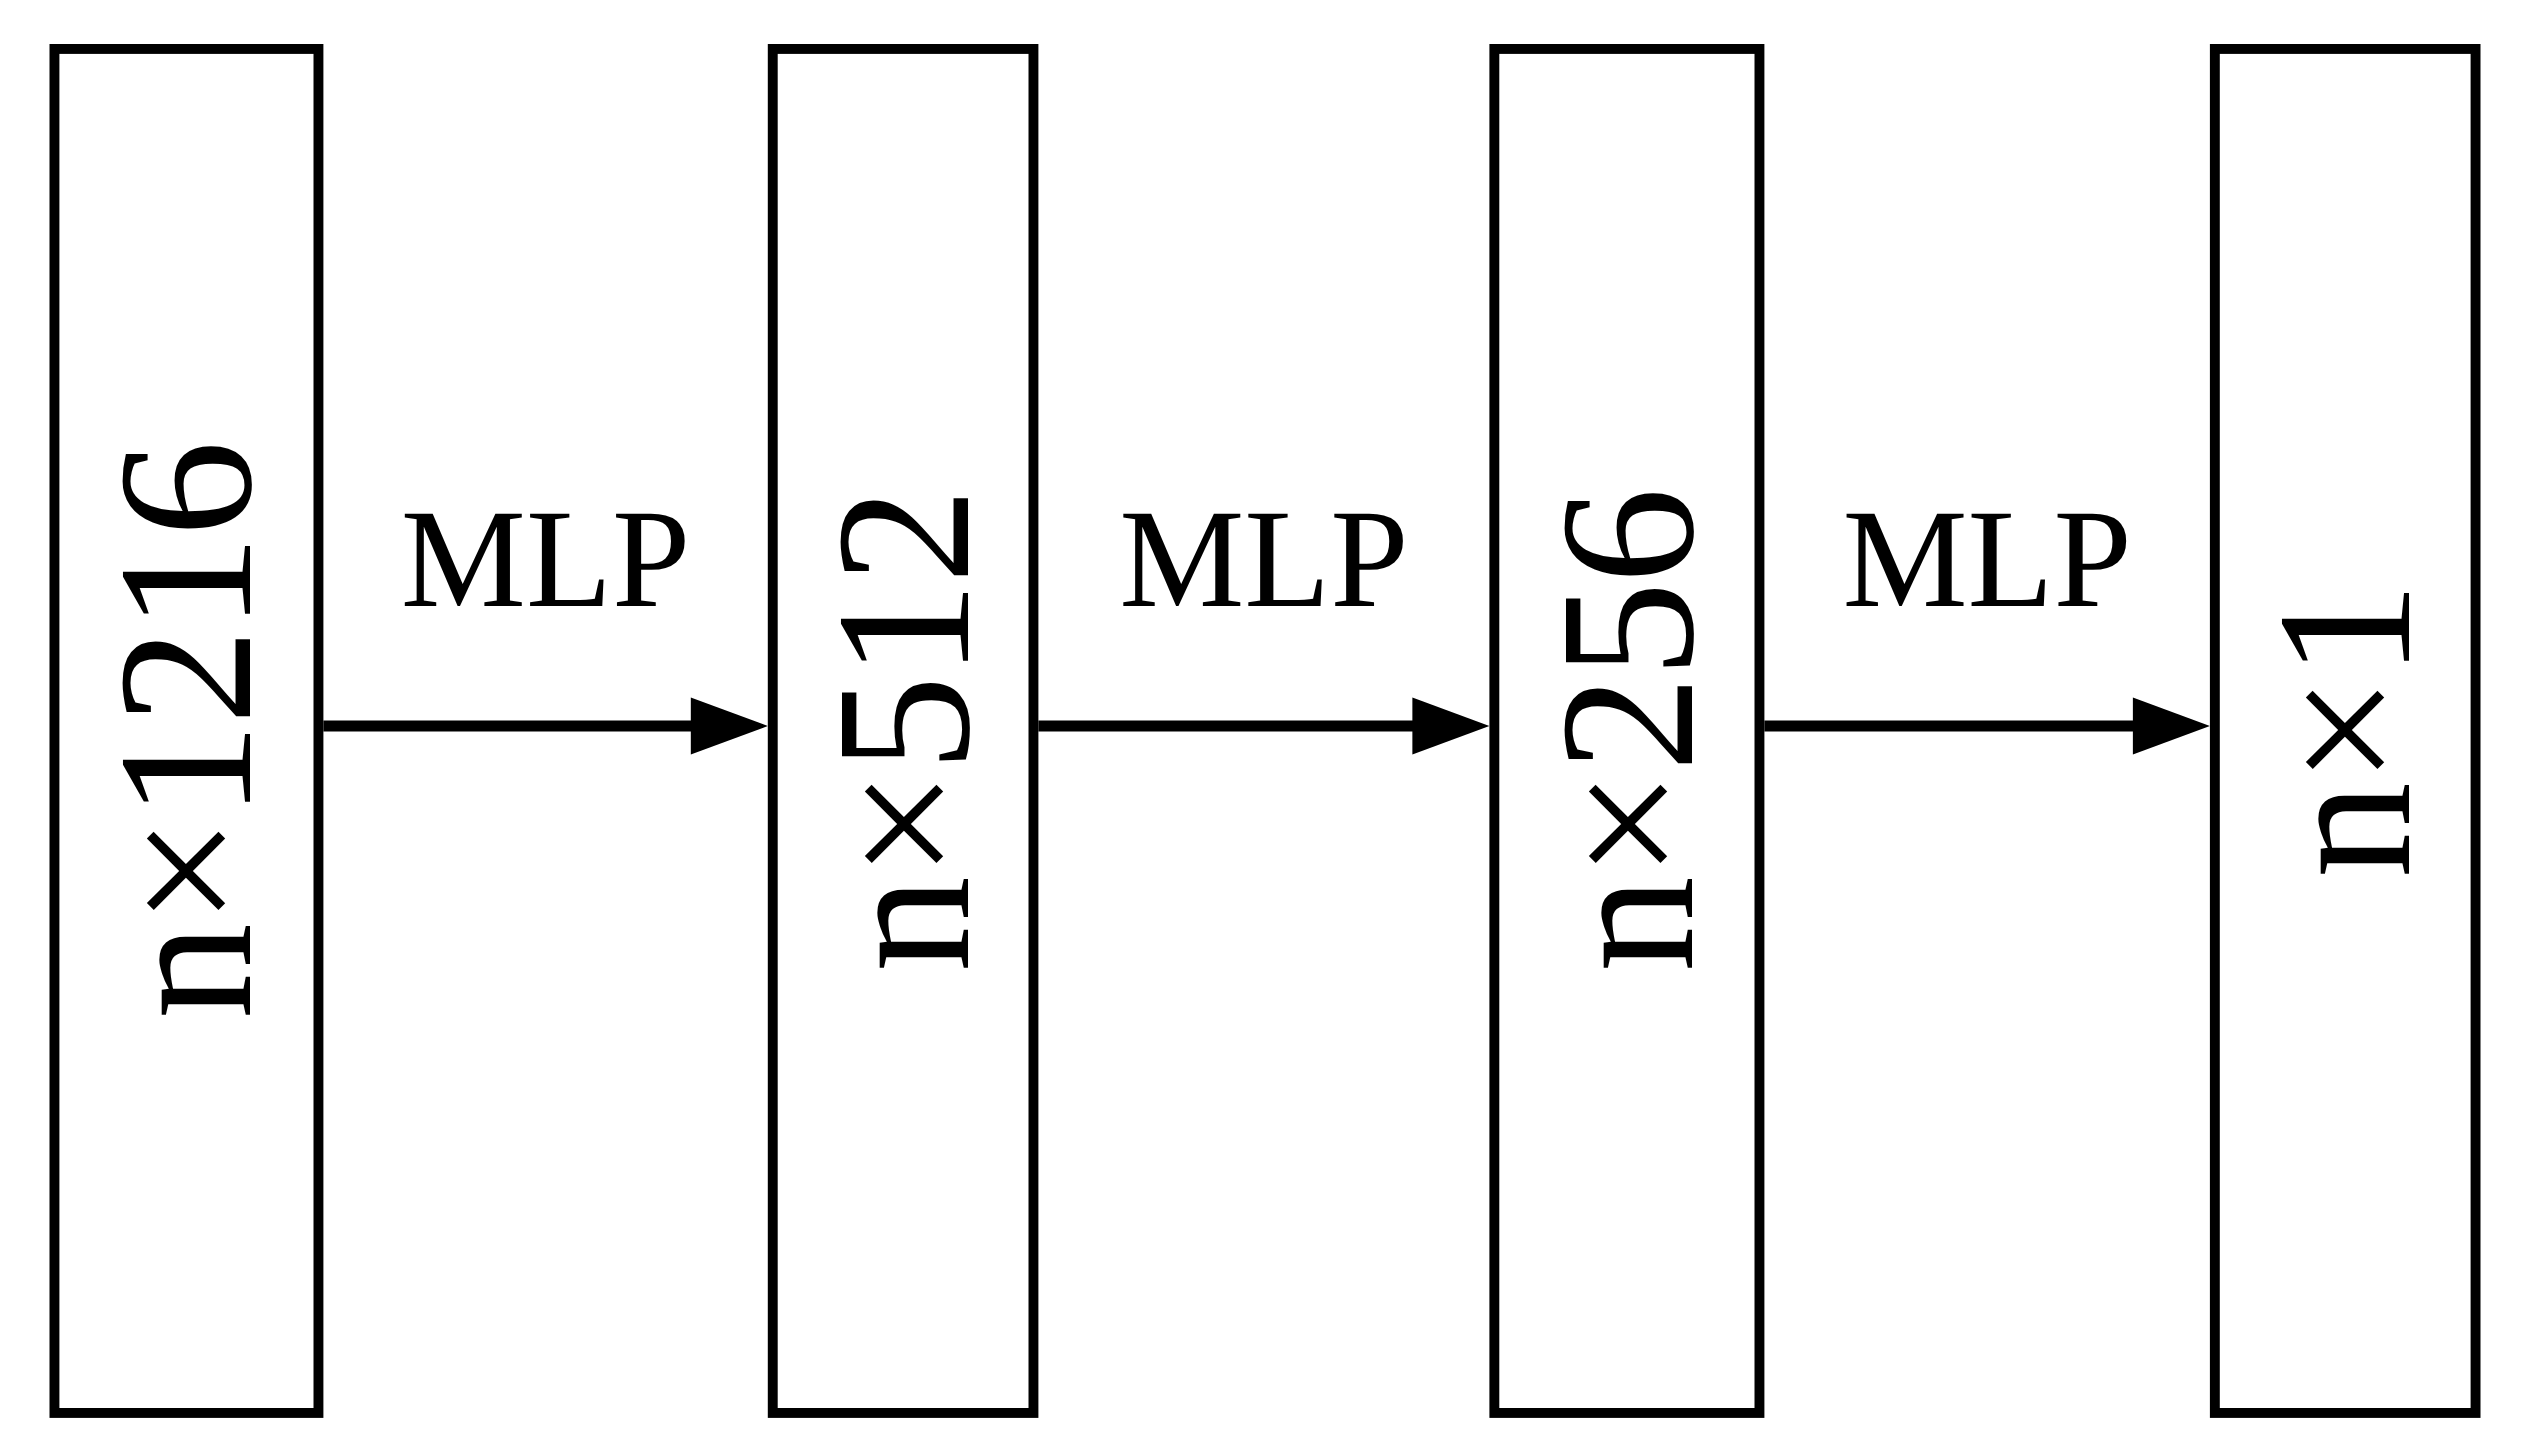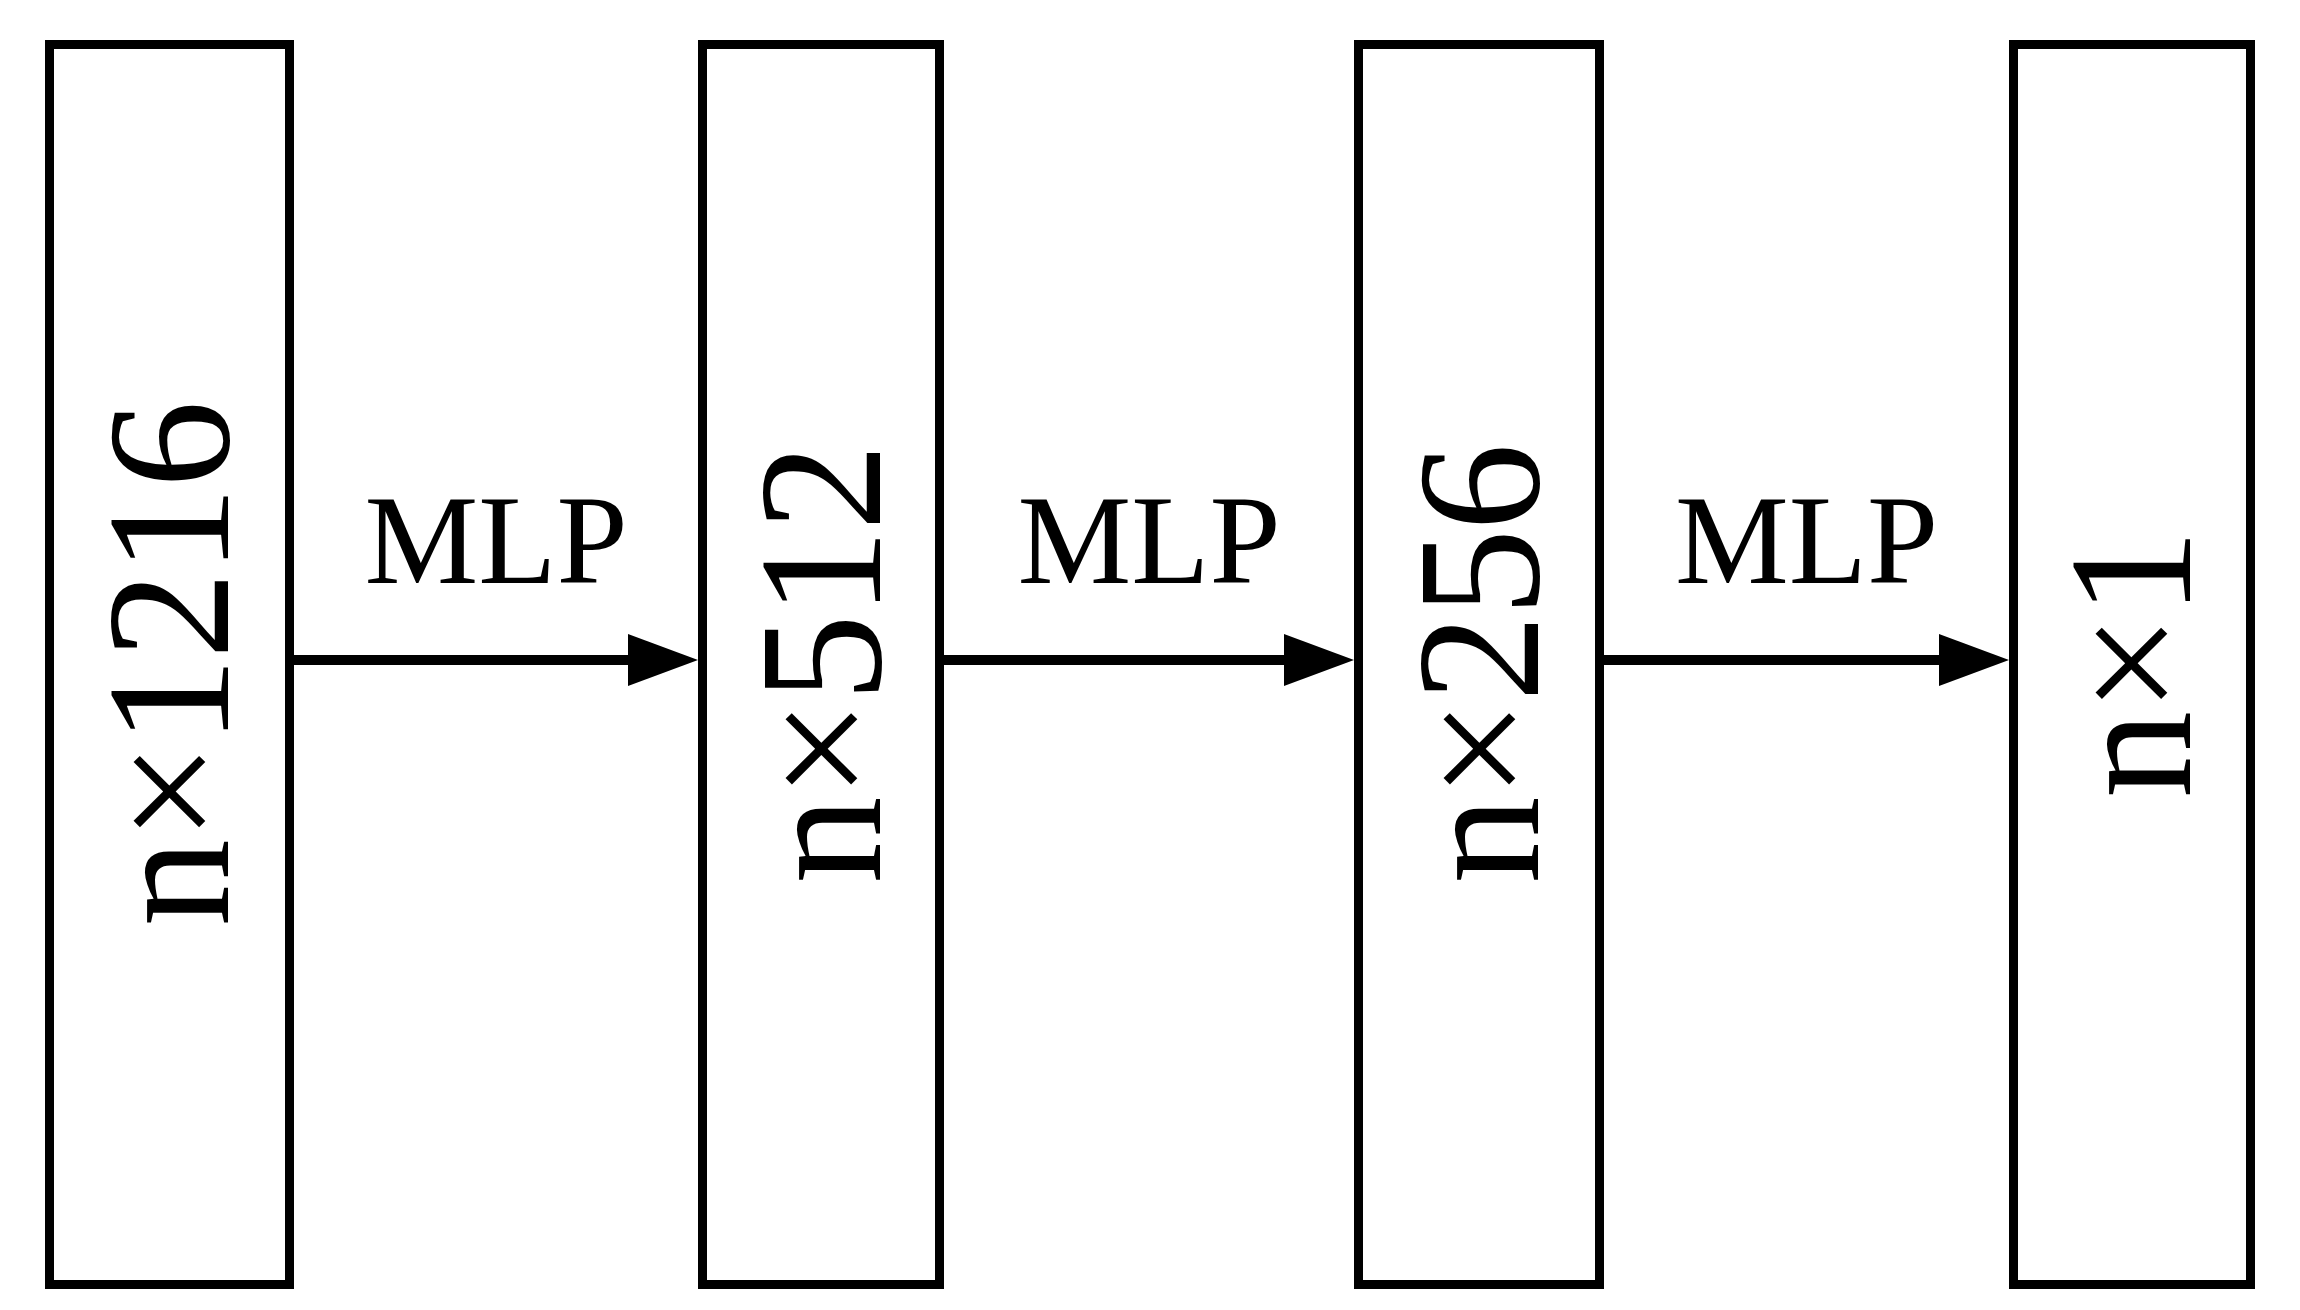--- a/index.html
+++ b/index.html
@@ -64,21 +64,21 @@
     border-bottom: 26px solid transparent;
     border-left: 70px solid #000000;
   }
   .head-1 { left: 628px; }
   .head-2 { left: 1284px; }
   .head-3 { left: 1939px; }
 
   
   .arrow-label {
     position: absolute;
-    top: 476px;
+    top: 444px;
     font-size: 128px;
     line-height: 1;
     text-align: center;
   }
   .mlp-1 { left: 294px;  width: 404px; }
   .mlp-2 { left: 944px;  width: 410px; }
   .mlp-3 { left: 1604px; width: 405px; }
 </style>
 </head>
 <body>

